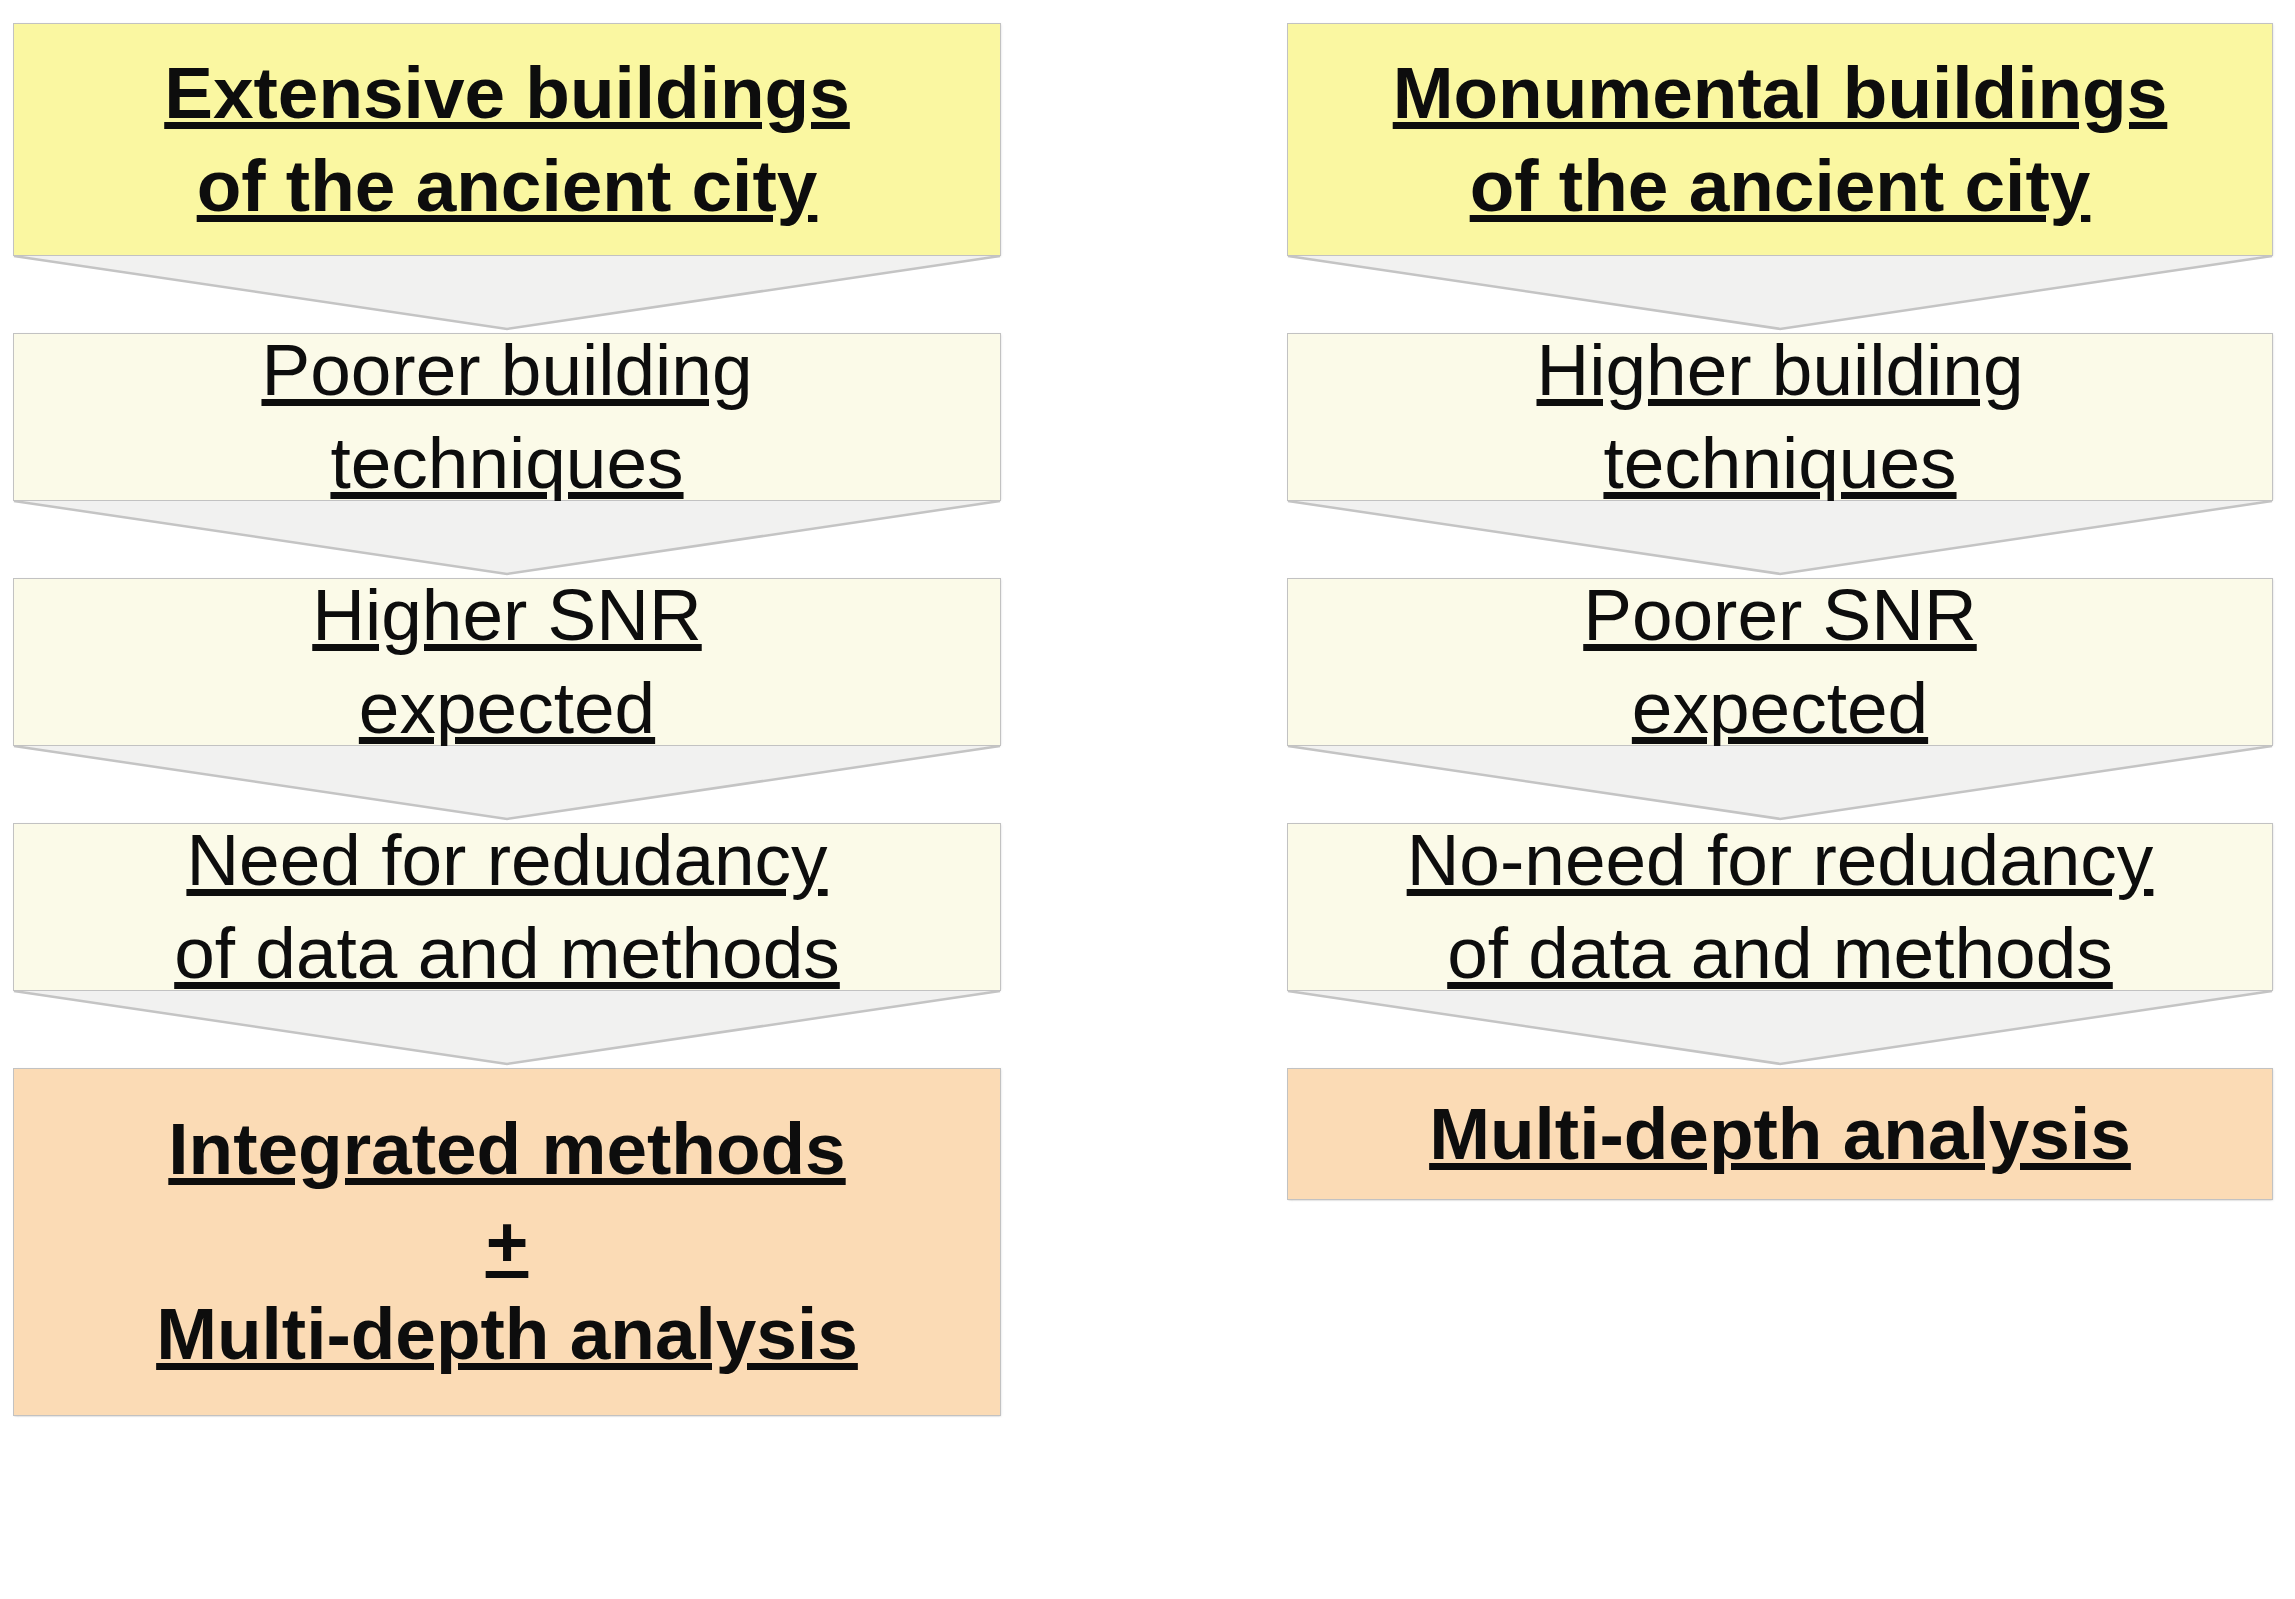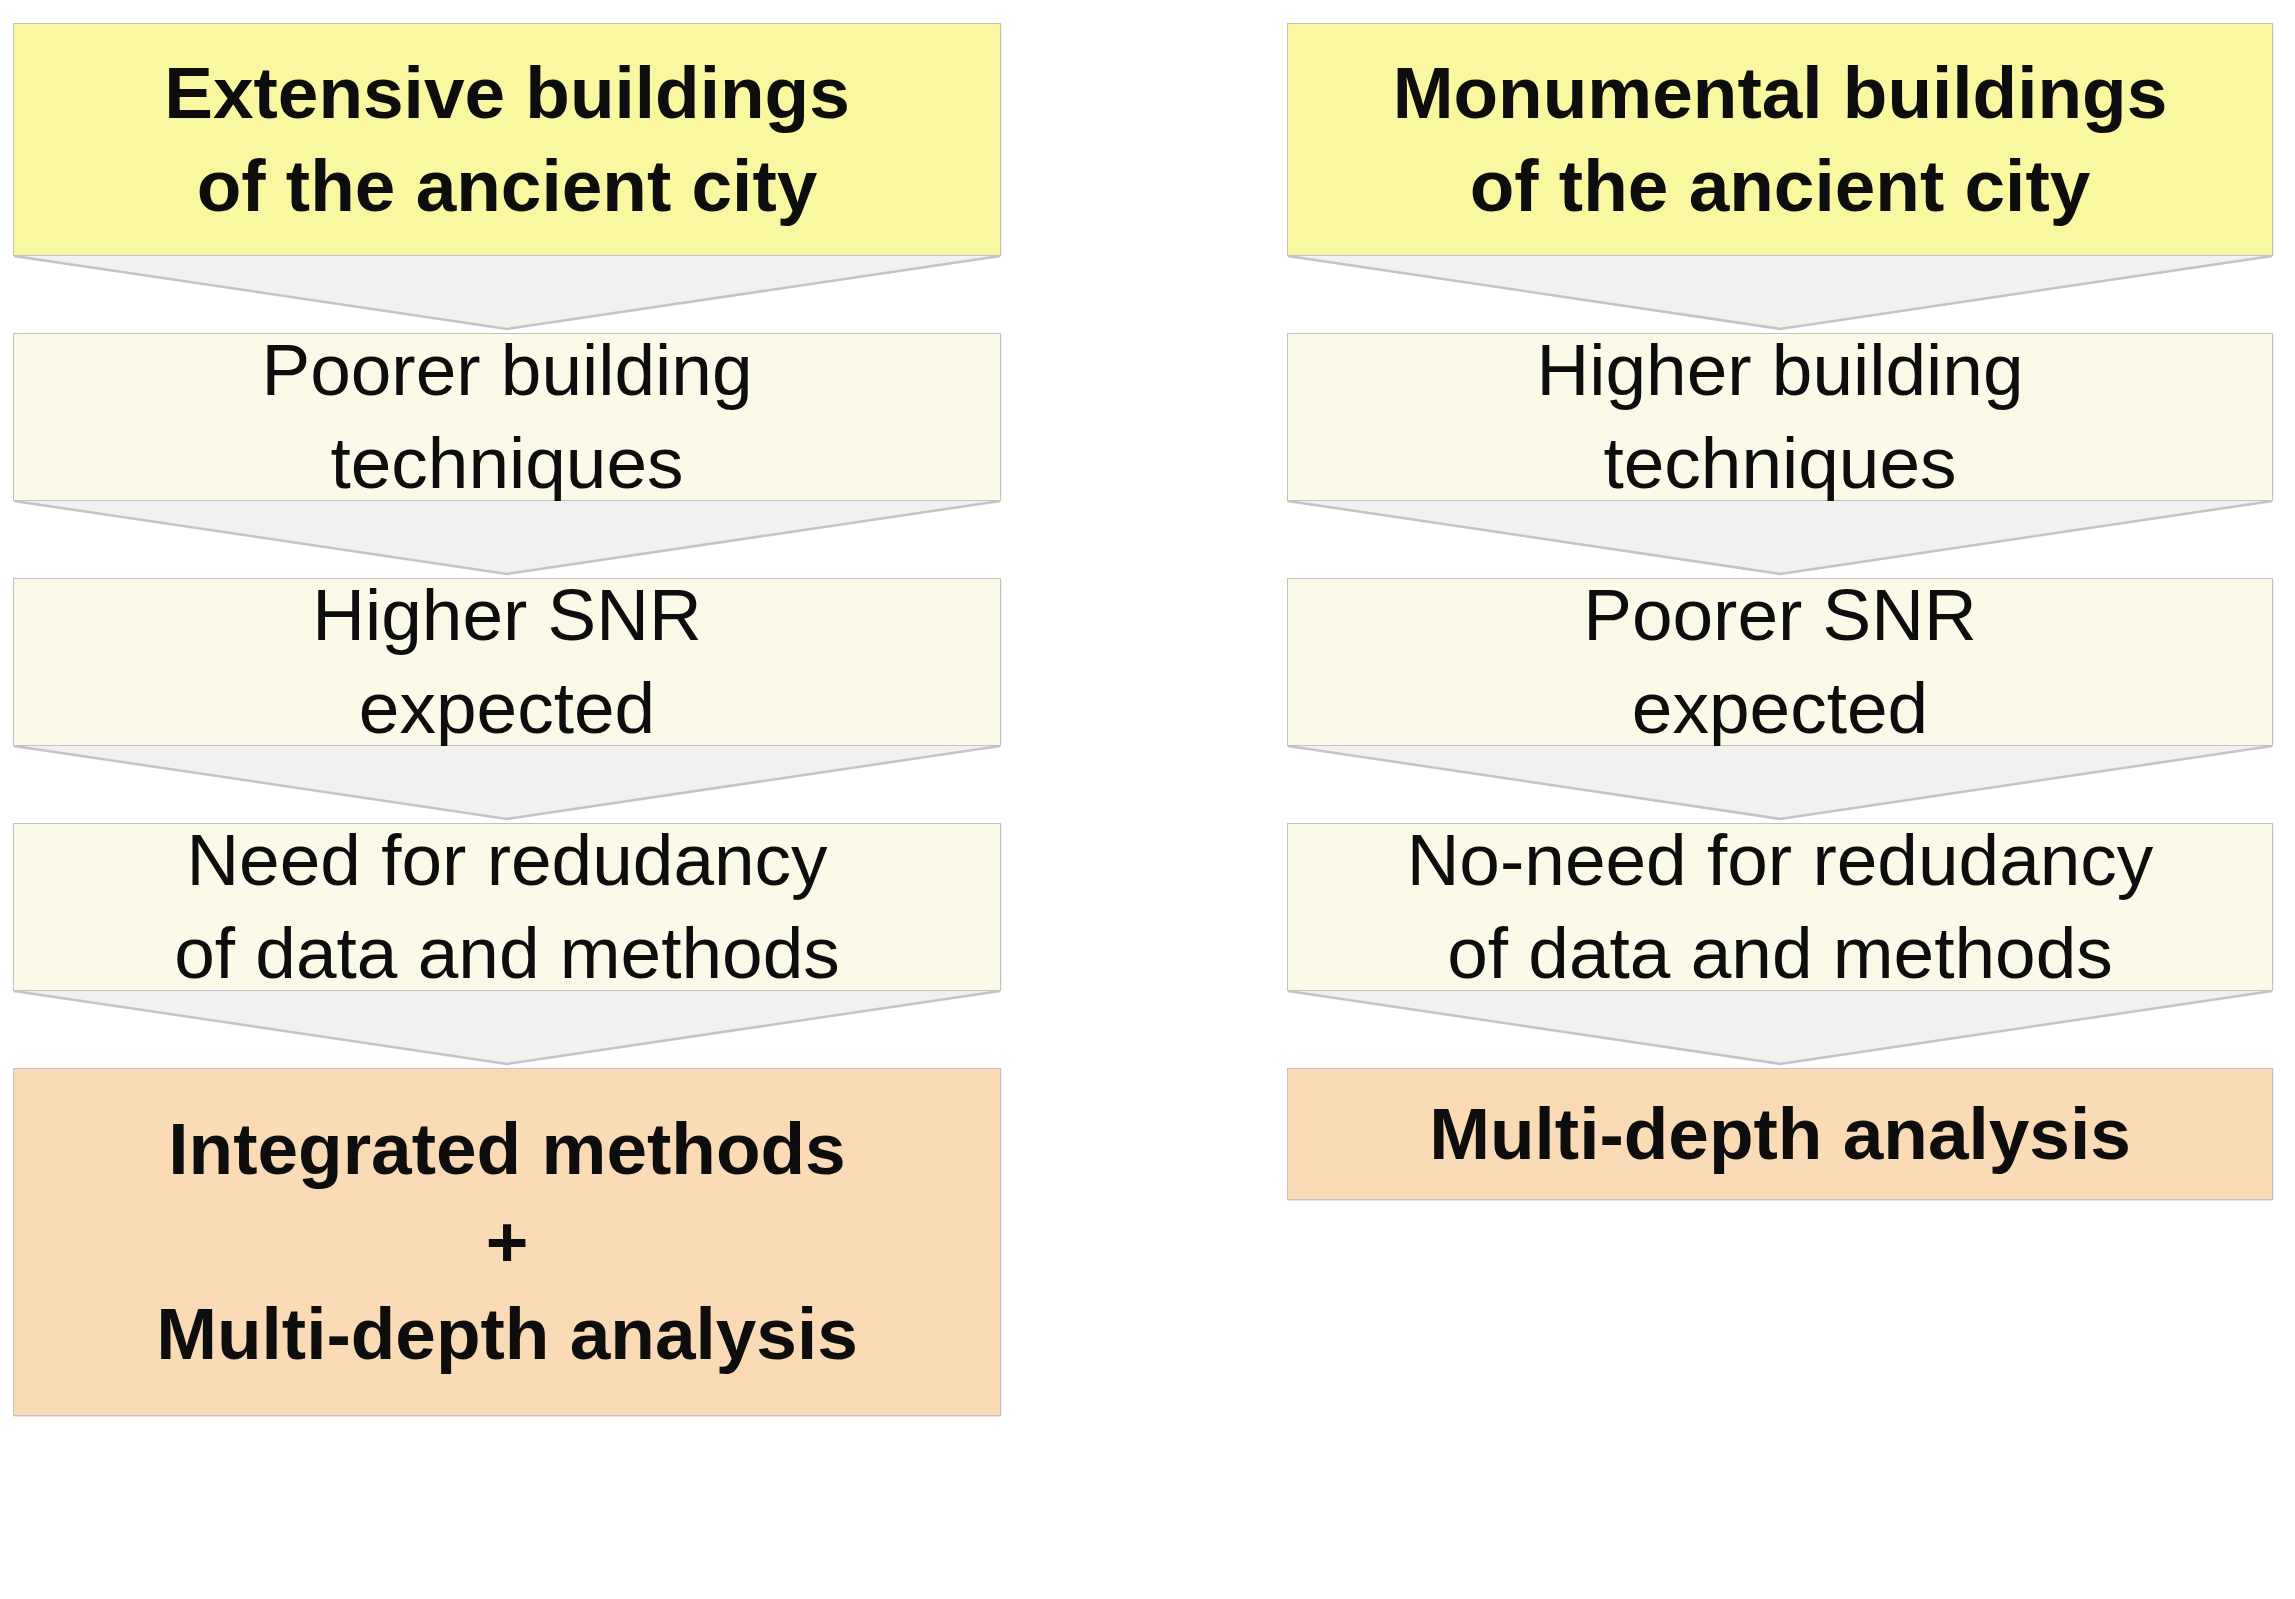--- a/index.html
+++ b/index.html
@@ -32,20 +32,21 @@
   .box{
     box-sizing:border-box;
     border:1.4px solid var(--box-border);
     display:flex;
     align-items:center;
     justify-content:center;
     text-align:center;
     color:var(--text);
     box-shadow:0 2.8px 1.4px -1.4px rgba(150,150,150,.55), 2.1px 0.7px 2.1px -0.7px rgba(160,160,160,.35);
     flex:none;
+    text-decoration:underline;
   }
   .box-text{
     white-space:pre-line;
     font-size:73px;
     line-height:1.27;
     color:var(--text);
   }
   .box.header{background:var(--header-bg);height:233px;}
   .box.step{background:var(--step-bg);height:168px;}
   .box.result{background:var(--result-bg);}

